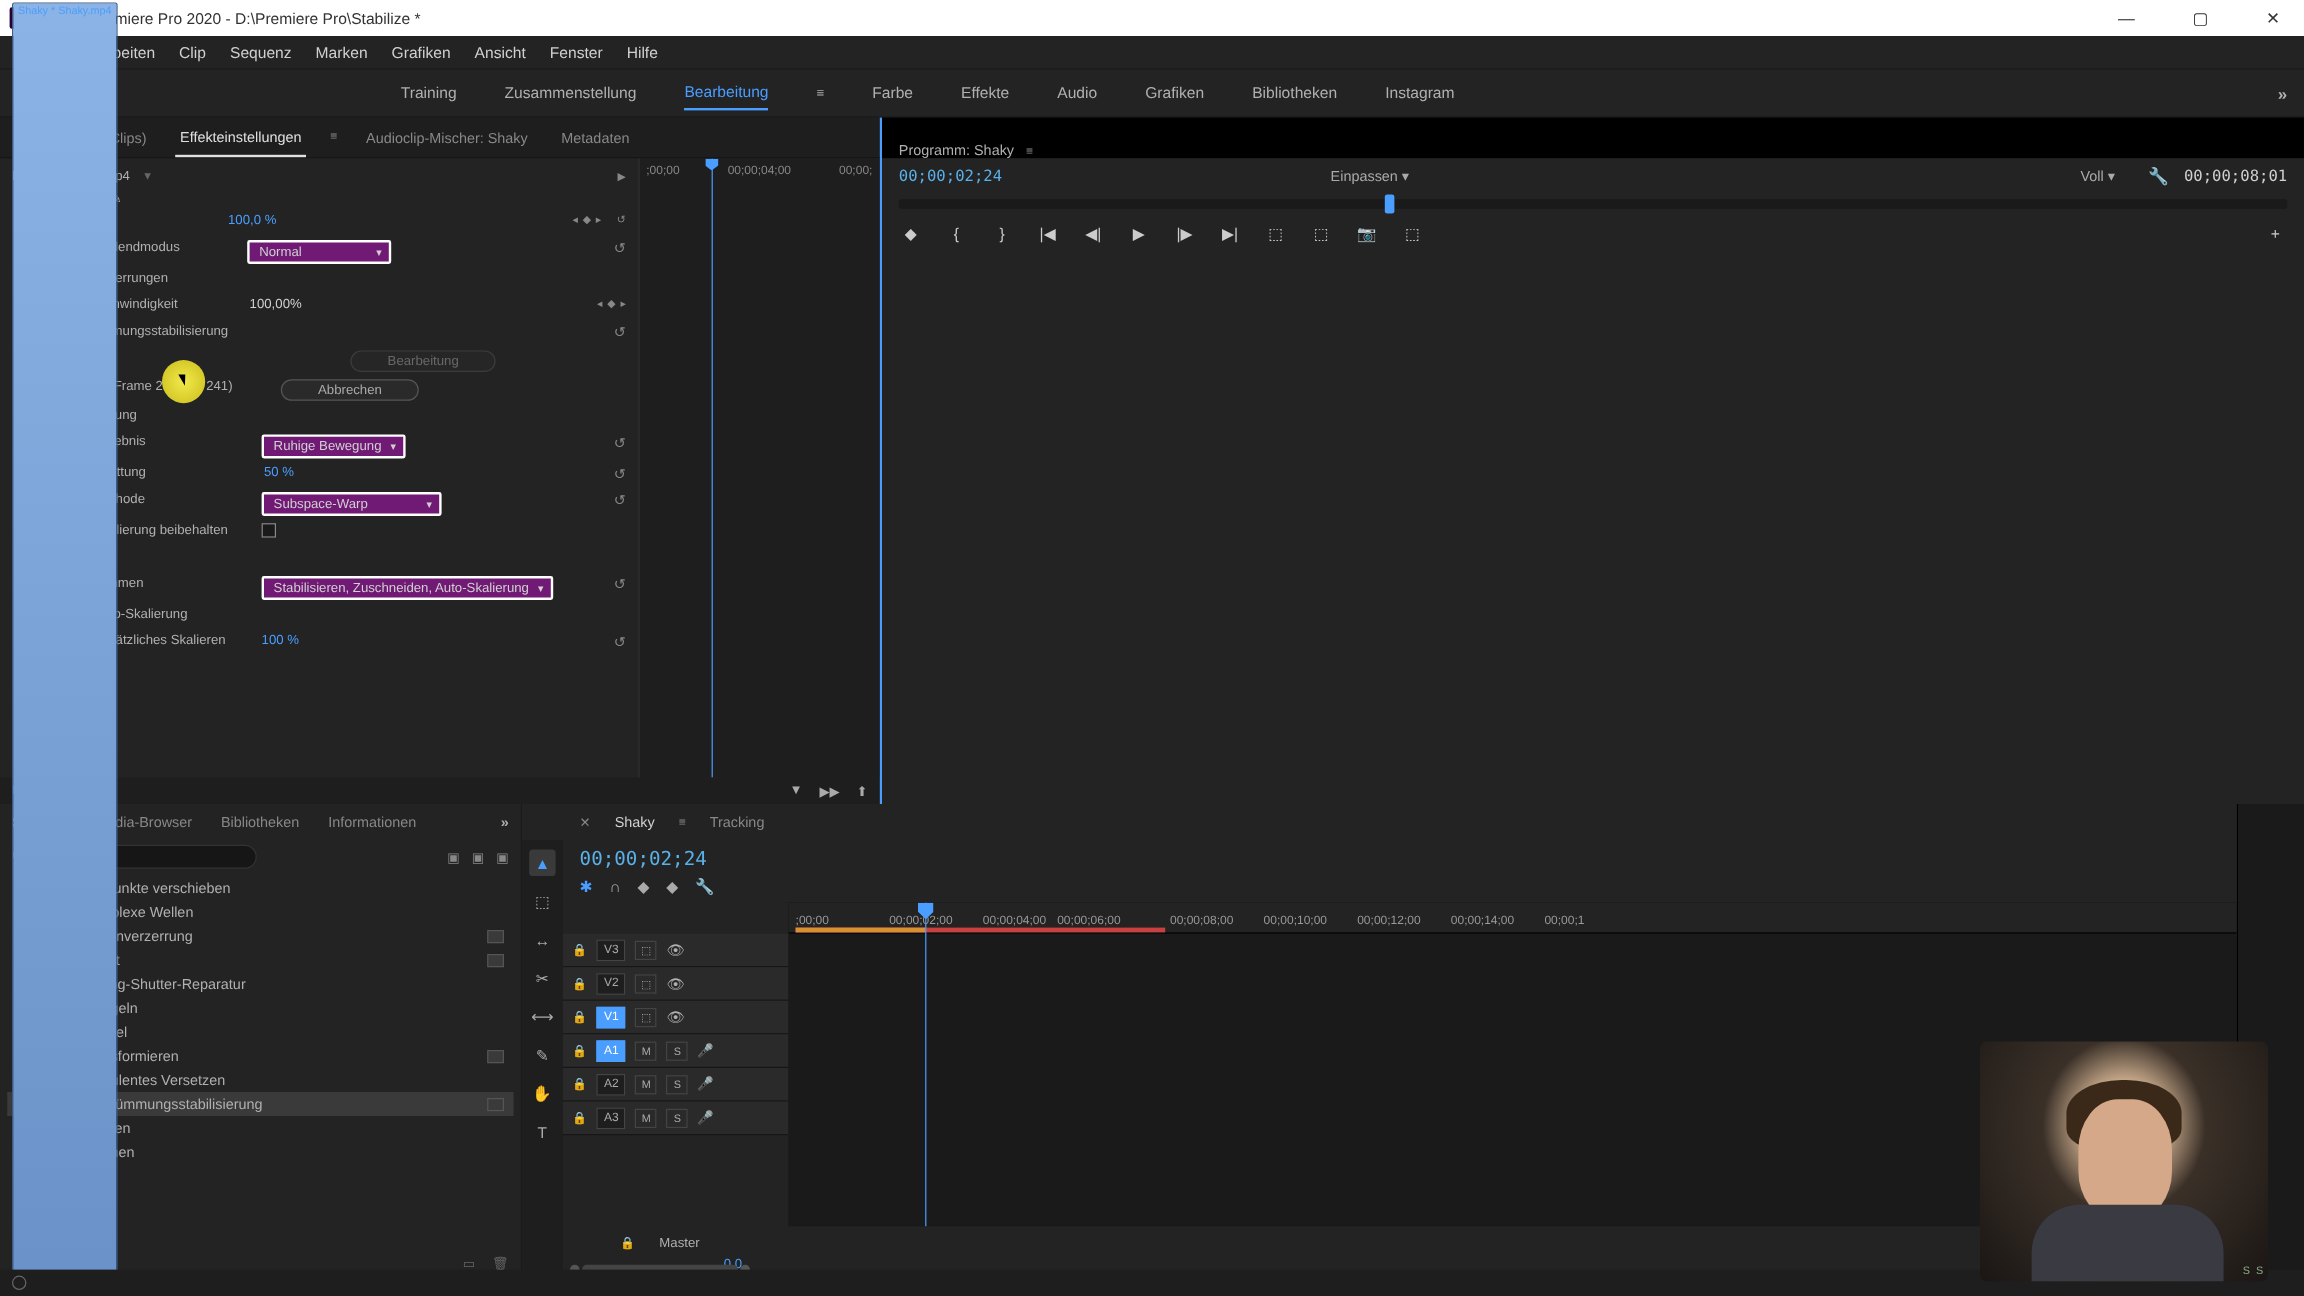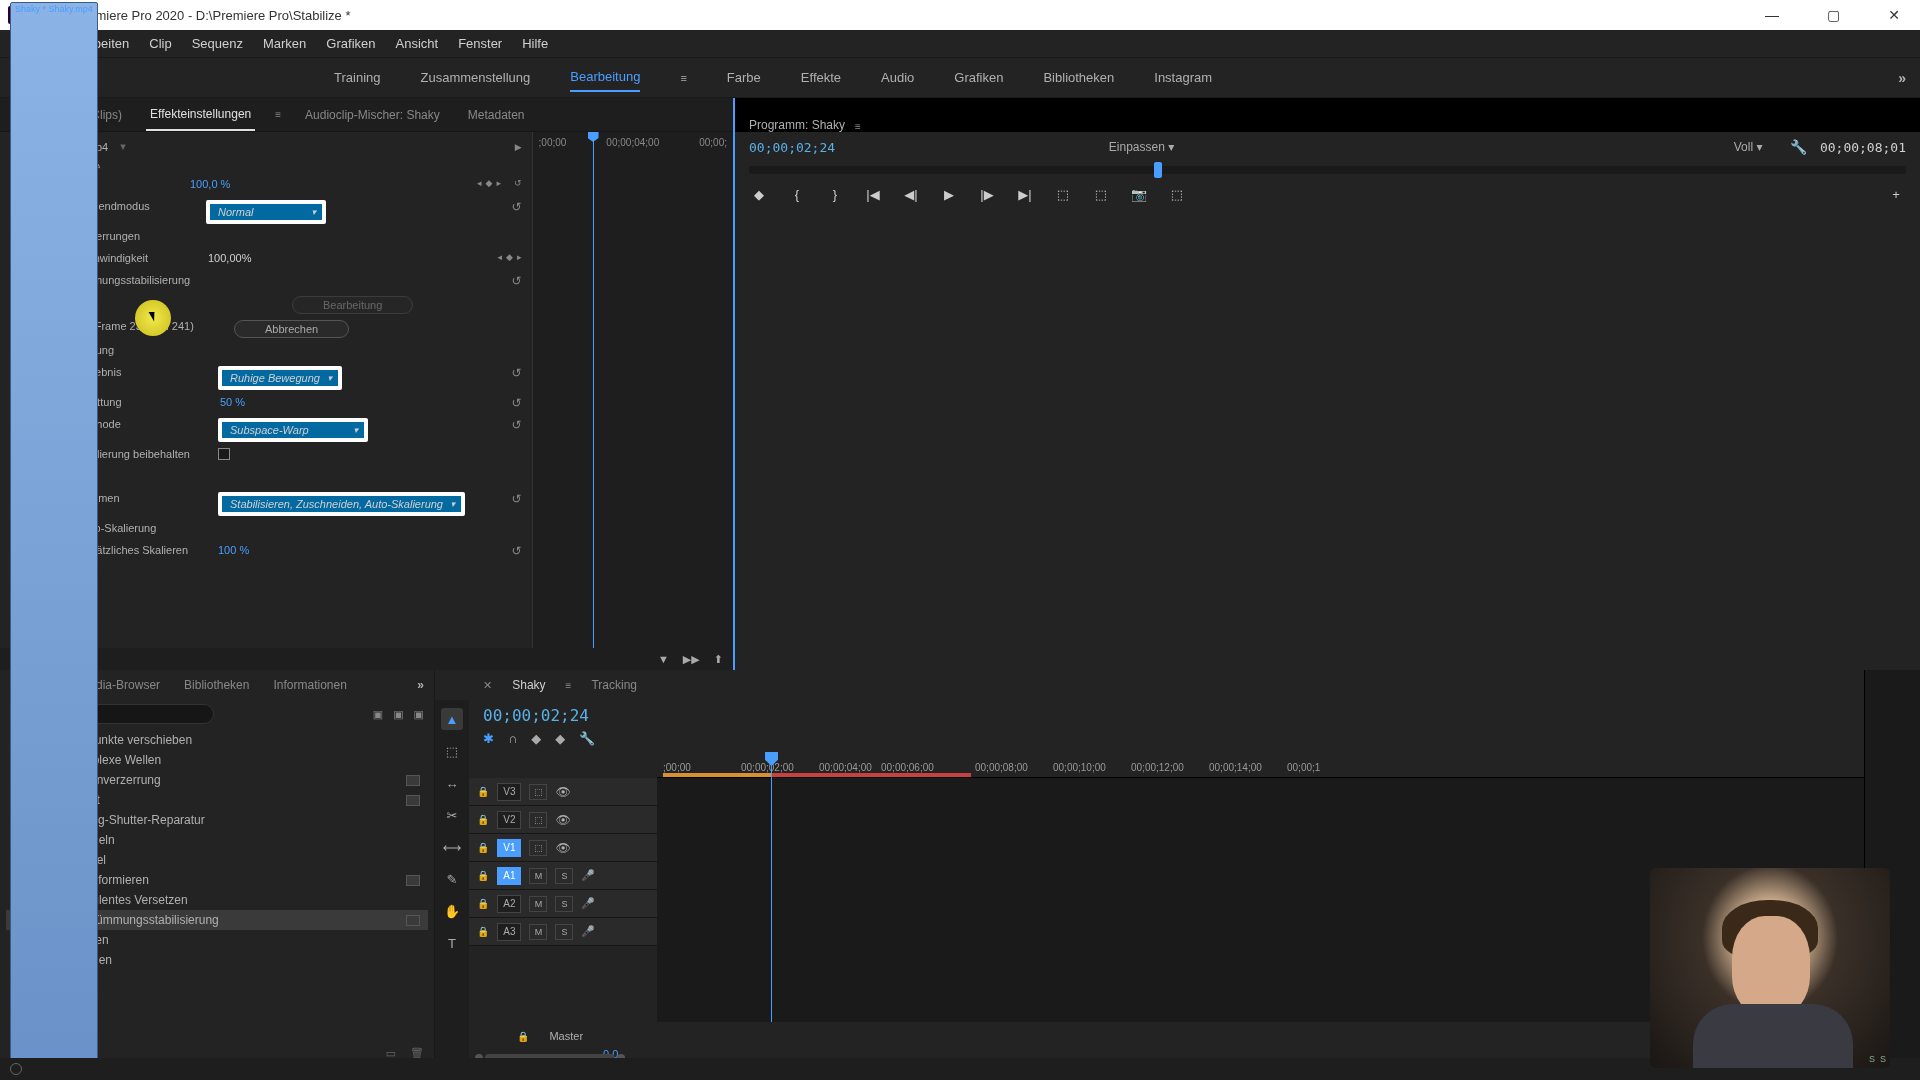--- a/index.html
+++ b/index.html
@@ -42,21 +42,21 @@
 .ec-header { display: flex; align-items: center; padding: 4px 10px; gap: 12px; font-size: 11px; }
 .ec-header .master { color: #b0b0b0; }
 .ec-header .clip { color: #4a9eff; }
 
 .ec-row { display: flex; align-items: flex-start; padding: 3px 10px; min-height: 22px; font-size: 11px; margin-left: 12px; }
 .ec-row .twist { width: 12px; text-align: center; font-size: 9px; cursor: pointer; }
 .ec-row .fx-icon { width: 14px; height: 14px; border: 1px solid #666; border-radius: 2px; margin-right: 4px; font-size: 7px; display: flex; align-items: center; justify-content: center; }
 .ec-row .label { flex: 0 0 auto; min-width: 140px; }
 .ec-row .value { color: #4a9eff; cursor: pointer; }
 .ec-row .value.white { color: #d0d0d0; }
-.ec-row .dropdown { background: #0369a1; border: 4px solid #ffffff; padding: 2px 18px 2px 8px; border-radius: 2px; position: relative; min-width: 120px; font-size: 11px; color: #d0d0d0; display: inline-flex; align-items: center; font-style: italic; }
+.ec-row .dropdown { background: #701a75; border: 2px solid #ffffff; padding: 2px 18px 2px 8px; border-radius: 2px; position: relative; min-width: 120px; font-size: 11px; color: #d0d0d0; display: inline-flex; align-items: center; }
 .ec-row .dropdown::after { content: '▾'; position: absolute; right: 6px; font-size: 9px; }
 .ec-row .reset { margin-left: auto; font-size: 12px; cursor: pointer; color: #888; }
 .ec-row .keyf { margin-left: auto; display: flex; gap: 4px; align-items: center; font-size: 9px; color: #888; }
 .ec-row .checkbox { width: 12px; height: 12px; border: 1px solid #888; background: #1a1a1a; }
 .ec-row .stopwatch { width: 12px; height: 12px; border: 1px solid #666; border-radius: 50%; margin-right: 4px; }
 
 .btn-pill { background: #2a2a2a; border: 1px solid #555; border-radius: 12px; padding: 2px 30px; font-size: 11px; color: #aaa; cursor: pointer; display: inline-block; }
 .btn-pill.disabled { opacity: 0.5; }
 
 .mask-shapes { display: flex; gap: 8px; padding: 2px 10px 2px 40px; }

